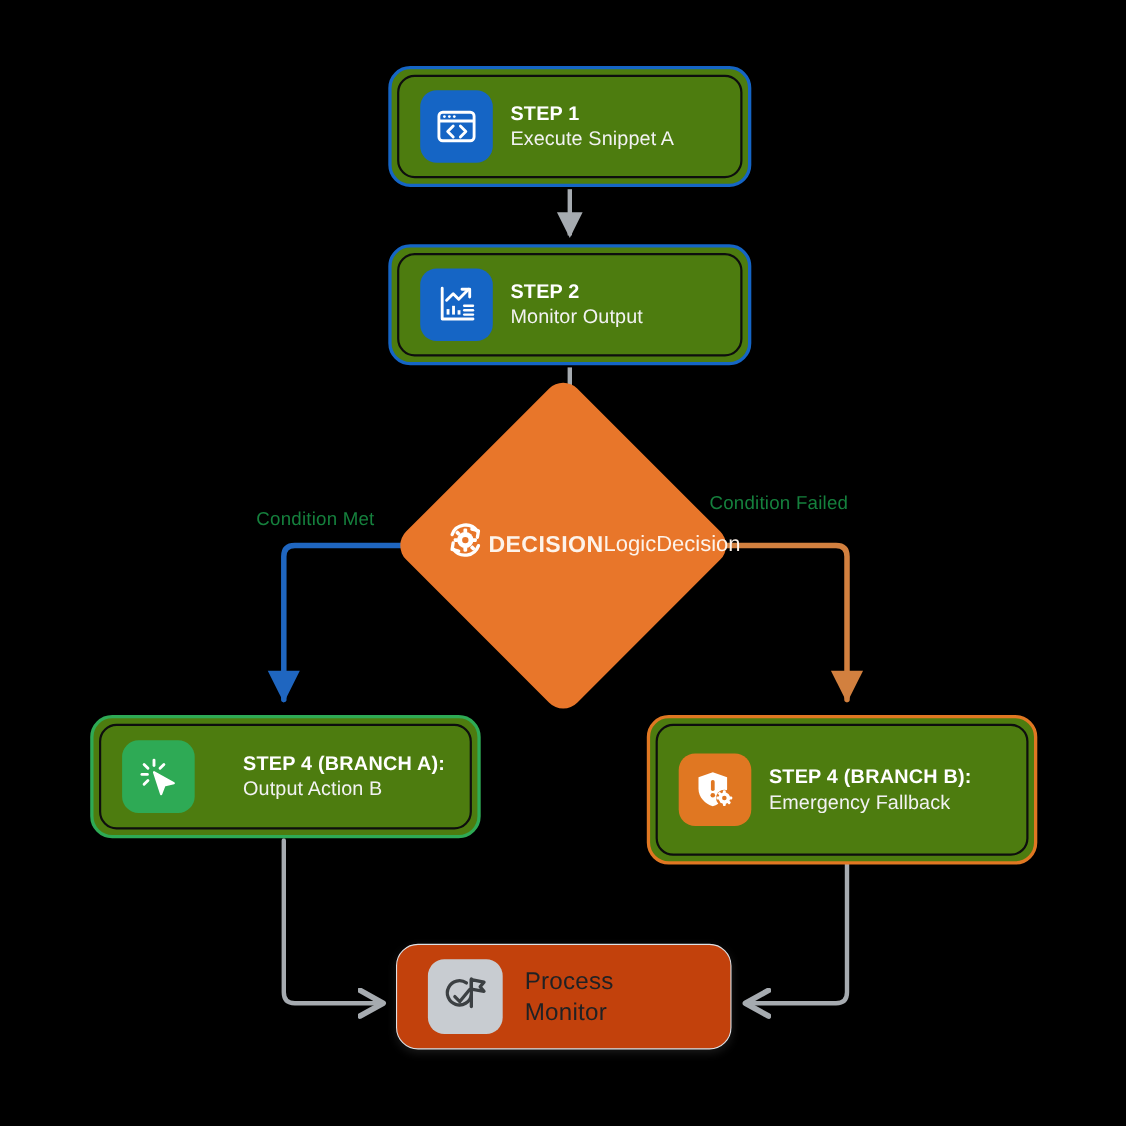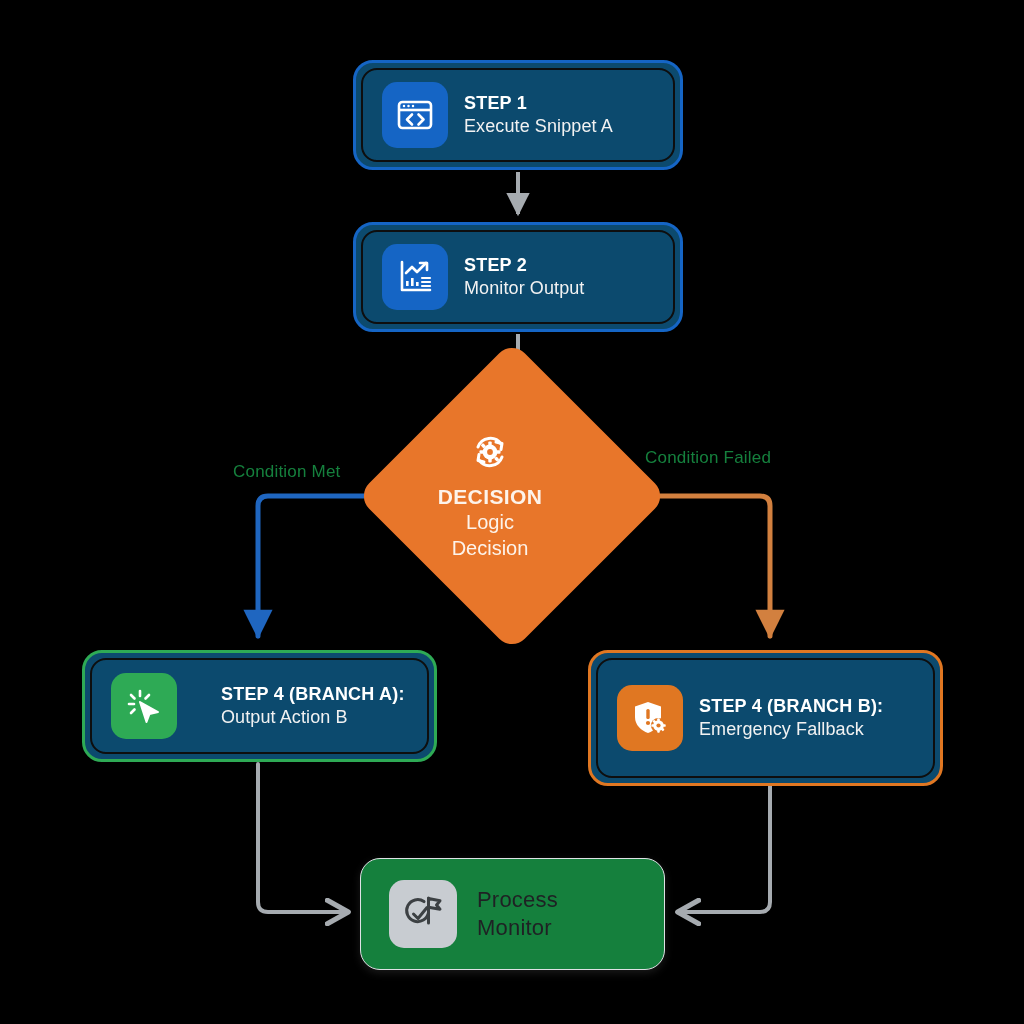--- a/index.html
+++ b/index.html
@@ -24,21 +24,21 @@
     height: 1024px;
     pointer-events: none;
   }
 
   
   .node {
     position: absolute;
     box-sizing: border-box;
     display: flex;
     align-items: center;
-    background: #0c4a6e;
+    background: #4d7c0f;
     border-radius: 20px;
     padding: 10px 14px;
   }
   .node .ring {
     position: absolute;
     left: 5px; top: 5px; right: 5px; bottom: 5px;
     border-radius: 16px;
     pointer-events: none;
   }
   .tile {
@@ -107,22 +107,22 @@
     border: 3px solid #e07722;
   }
   #branchB .ring { border: 2px solid #0e0e0e; }
   #branchB .tile { background: #e07722; }
 
   
   #terminal {
     left: 360px;
     top: 858px;
     width: 305px;
-    height: 112px;
-    background: #15803d;
+    height: 96px;
+    background: #c2410c;
     border: 1px solid #dfe1e5;
     box-shadow: 0 3px 9px rgba(255,255,255,0.10);
   }
   #terminal .tile {
     background: #c8ccd1;
     width: 68px;
     height: 68px;
     margin-left: 14px;
     margin-right: 20px;
   }
@@ -139,28 +139,27 @@
     left: 402px;
     top: 386px;
     width: 220px;
     height: 220px;
     background: #e8762a;
     border-radius: 18px;
     transform: rotate(45deg);
   }
   #decision-content {
     position: absolute;
-    left: 380px;
+    left: 402px;
     top: 386px;
     width: 220px;
     height: 220px;
     display: flex;
-    flex-direction: column;
+    flex-direction: row;
     align-items: center;
-    justify-content: center;
     text-align: center;
     pointer-events: none;
   }
   #decision-content .dicon { margin-bottom: 6px; }
   .d-title {
     font-size: 21px;
     font-weight: bold;
     color: #fdf3ea;
     letter-spacing: 0.4px;
     line-height: 1.3;

